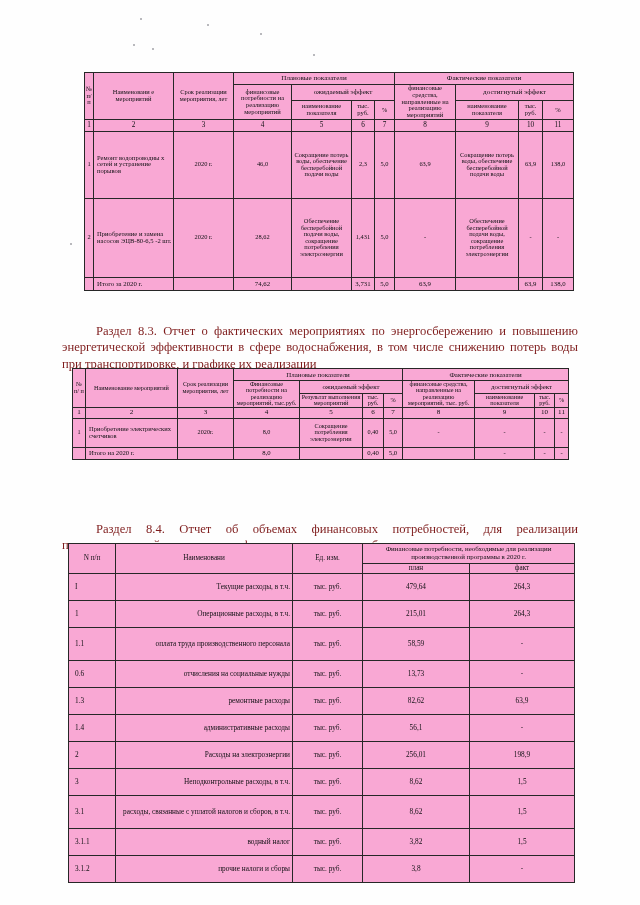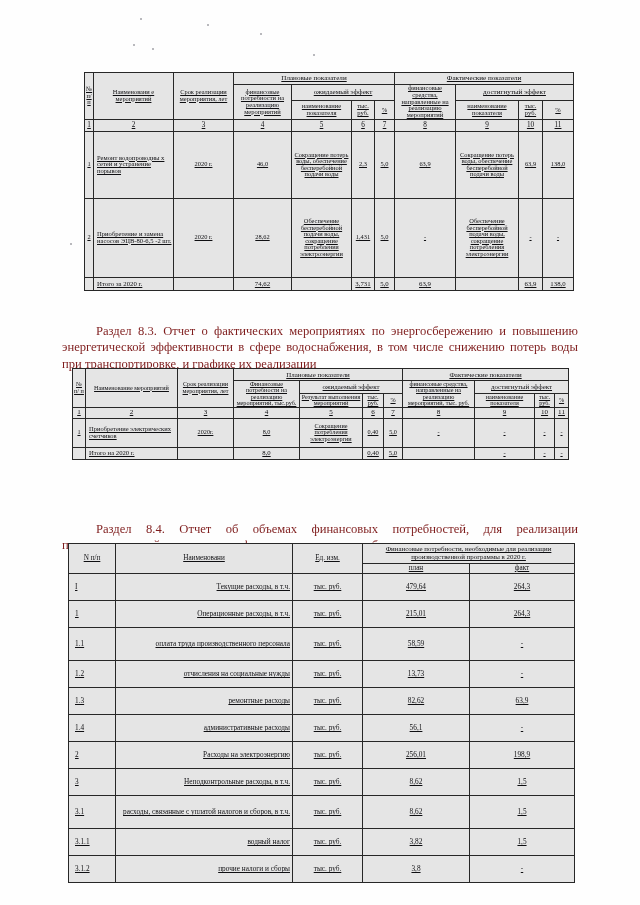--- a/index.html
+++ b/index.html
@@ -29,22 +29,21 @@
     position: absolute;
     display: block;
     width: 2px; height: 2px;
     background: #b9b9bd;
   }
 
   
   table {
     border-collapse: collapse;
     table-layout: fixed;
-    background: #e5e5e5;
-    text-decoration: underline;
+    background: #f9a8d4;
   }
   table td, table th {
     border: 1px solid #272727;
     padding: 1px 2px;
     vertical-align: middle;
     text-align: center;
     font-weight: normal;
     line-height: 1.03;
     color: #111114;
   }
@@ -341,21 +340,21 @@
         <td>264,3</td>
       </tr>
       <tr class="tall">
         <td class="idx">1.1</td>
         <td class="name">оплата труда производственного персонала</td>
         <td>тыс. руб.</td>
         <td>58,59</td>
         <td>-</td>
       </tr>
       <tr>
-        <td class="idx">1.2</td>
+        <td class="idx">0.6</td>
         <td class="name">отчисления на социальные нужды</td>
         <td>тыс. руб.</td>
         <td>13,73</td>
         <td>-</td>
       </tr>
       <tr>
         <td class="idx">1.3</td>
         <td class="name">ремонтные расходы</td>
         <td>тыс. руб.</td>
         <td>82,62</td>
@@ -363,21 +362,21 @@
       </tr>
       <tr>
         <td class="idx">1.4</td>
         <td class="name">административные расходы</td>
         <td>тыс. руб.</td>
         <td>56,1</td>
         <td>-</td>
       </tr>
       <tr>
         <td class="idx">2</td>
-        <td class="name">Расходы на электроэнергию</td>
+        <td class="name">Расходы на электроэнергии</td>
         <td>тыс. руб.</td>
         <td>256,01</td>
         <td>198,9</td>
       </tr>
       <tr>
         <td class="idx">3</td>
         <td class="name">Неподконтрольные расходы, в т.ч.</td>
         <td>тыс. руб.</td>
         <td>8,62</td>
         <td>1,5</td>

